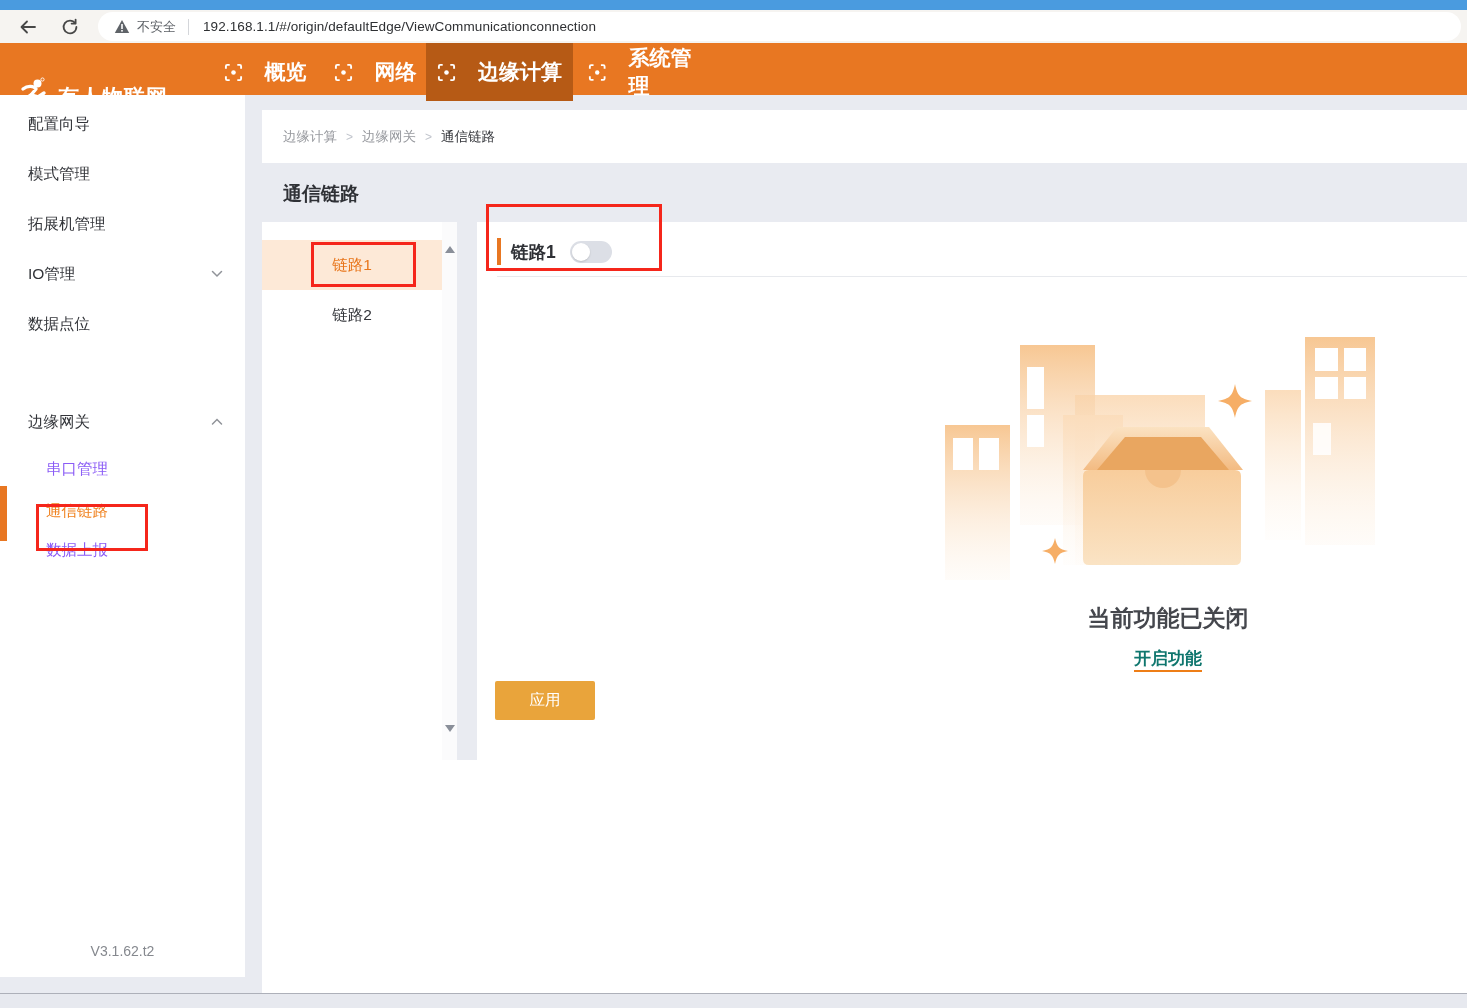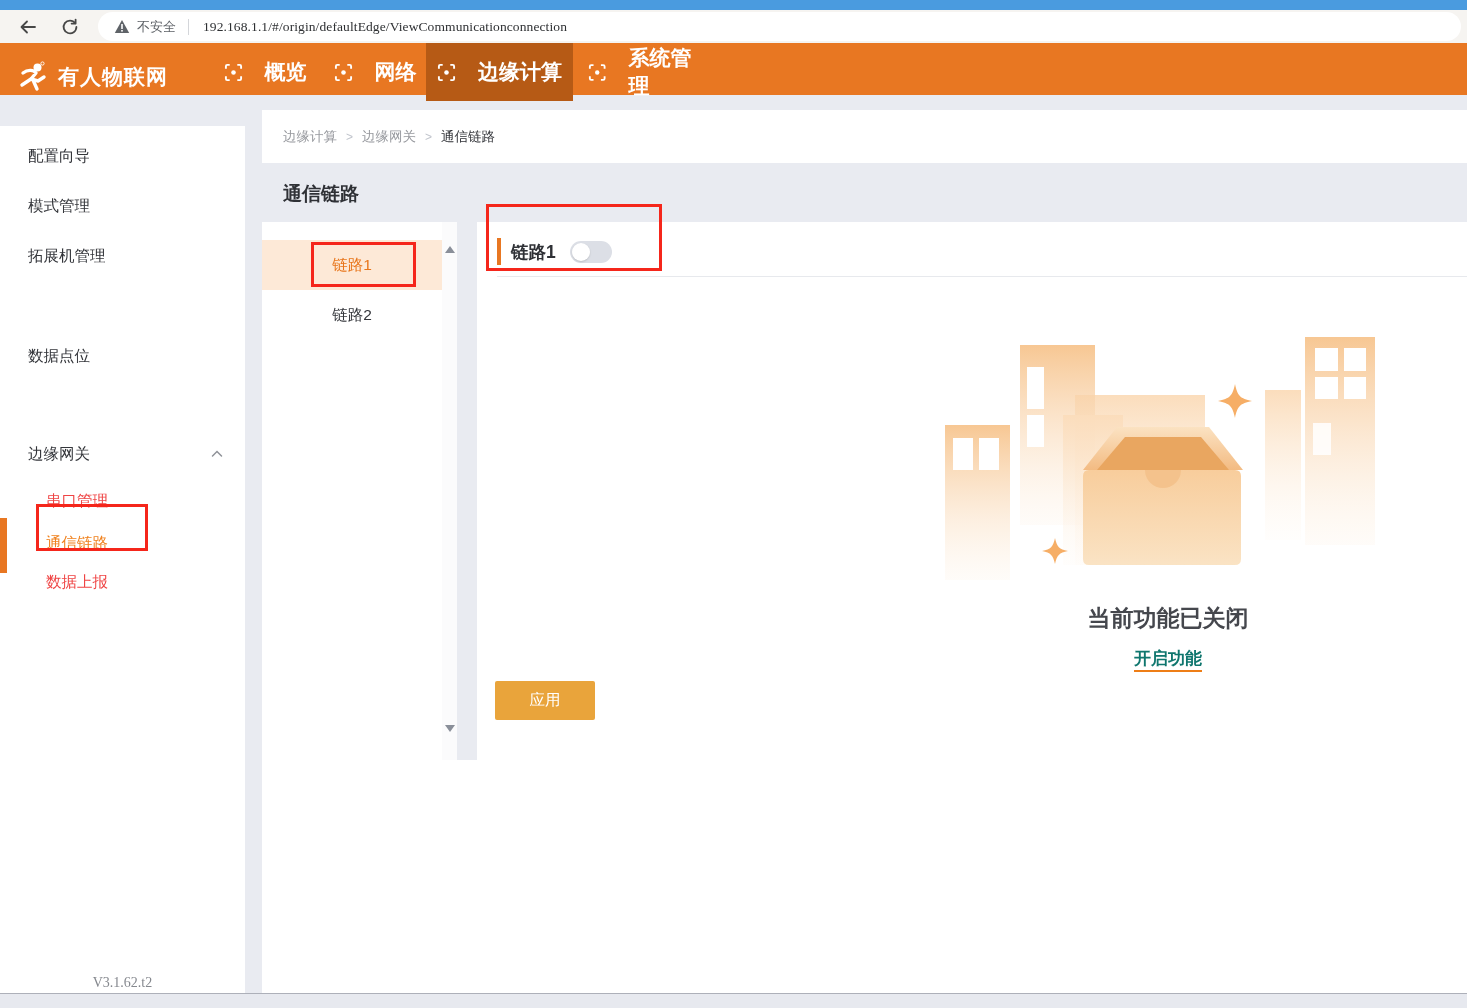--- a/index.html
+++ b/index.html
@@ -13,41 +13,41 @@
                  border:2px solid #B9BDC4; background:#fff; z-index:4; }
   .toolbar { position:absolute; left:0; top:10px; width:1467px; height:33px; background:#F6F4F1; z-index:5; }
   .tool-btn { position:absolute; top:4px; width:26px; height:26px; display:flex; align-items:center; justify-content:center; cursor:pointer; }
   .btn-back { left:15px; }
   .btn-reload { left:57px; }
   .url-bar { position:absolute; left:98px; top:2px; width:1363px; height:29px; background:#FFFFFF;
              border-radius:15px; display:flex; align-items:center; padding-left:16px; }
   .warn-ico { flex:0 0 auto; margin-right:7px; display:flex; }
   .sec-label { font-size:13px; color:#5F6368; margin-right:12px; }
   .url-divider { width:1px; height:16px; background:#D4D6DA; margin-right:14px; }
-  .url-text { font-size:13.5px; color:#2E3033; letter-spacing:.1px;font-family:Liberation Serif, serif; }
+  .url-text { font-size:13.5px; color:#2E3033; letter-spacing:.1px; }
 
   
   .app-header { position:absolute; left:0; top:43px; width:1467px; height:52px; background:#E87722; z-index:5; }
-  .brand { position:absolute; left:14px; top:0; height:68px; display:flex; align-items:center; }
+  .brand { position:absolute; left:14px; top:0; height:68px; display:flex; align-items:flex-end; }
   .brand-logo { margin-right:8px; display:flex; }
   .brand-text { color:#fff; font-size:21px; font-weight:bold; letter-spacing:1px; }
   .nav-item { position:absolute; top:0; height:58px; display:flex; align-items:center; justify-content:center;
               gap:22px; color:#fff; font-size:21px; font-weight:bold; cursor:pointer; }
   .nav-overview { left:222px; width:86px; }
   .nav-network  { left:332px; width:86px; }
   .nav-edge     { left:426px; width:147px; background:#B65A15; }
   .nav-system   { left:588px; width:122px; }
 
   
-  .sidebar { position:absolute; left:0; top:126px; width:245px; height:883px; background:#FFFFFF; z-index:2;font-family:Liberation Serif, serif; }
+  .sidebar { position:absolute; left:0; top:94px; width:245px; height:883px; background:#FFFFFF; z-index:2; }
   .side-item { position:absolute; left:0; width:245px; height:50px; display:flex; align-items:center;
                padding-left:28px; font-size:15.5px; color:#33353A; cursor:pointer; }
   .side-item .chev { position:absolute; right:22px; display:flex; }
   .side-sub { position:absolute; left:0; width:245px; height:40px; display:flex; align-items:center;
-              padding-left:46px; font-size:15.5px; color:#ef4444; cursor:pointer; }
+              padding-left:46px; font-size:15.5px; color:#8b5cf6; cursor:pointer; }
   .side-sub.active { color:#F0821F; }
   .active-bar { position:absolute; left:0; top:392px; width:7px; height:55px; background:#E87722; }
   .version { position:absolute; left:0; bottom:18px; width:245px; text-align:center; font-size:14px; color:#85888E; }
 
   
   .crumb-bar { position:absolute; left:262px; top:110px; width:1205px; height:53px; background:#FFFFFF; z-index:2;
                display:flex; align-items:center; padding-left:21px; font-size:13.5px; }
   .crumb { color:#97999E; cursor:pointer; }
   .crumb.current { color:#2F3136; cursor:default; }
   .crumb-sep { color:#C0C4CC; margin:0 9px; font-size:12px; }
@@ -173,20 +173,28 @@
   <div class="sidebar">
     <div class="side-item" style="top:5px">
         <span>配置向导</span>
       </div>
     <div class="side-item" style="top:55px">
         <span>模式管理</span>
       </div>
     <div class="side-item" style="top:105px">
         <span>拓展机管理</span>
       </div>
+    <div class="side-item" style="top:155px">
+      <span>IO管理</span>
+      <span class="chev">
+        <svg width="12" height="8" viewBox="0 0 12 8">
+            <path d="M1.5 1.5 L6 6 L10.5 1.5" fill="none" stroke="#909399" stroke-width="1.5" stroke-linecap="round"></path>
+          </svg>
+      </span>
+    </div>
     <div class="side-item" style="top:205px">
         <span>数据点位</span>
       </div>
     <div class="side-item" style="top:303px">
       <span>边缘网关</span>
       <span class="chev">
         <svg width="12" height="8" viewBox="0 0 12 8">
             <path d="M1.5 6 L6 1.5 L10.5 6" fill="none" stroke="#909399" stroke-width="1.5" stroke-linecap="round"></path>
           </svg>
       </span>

